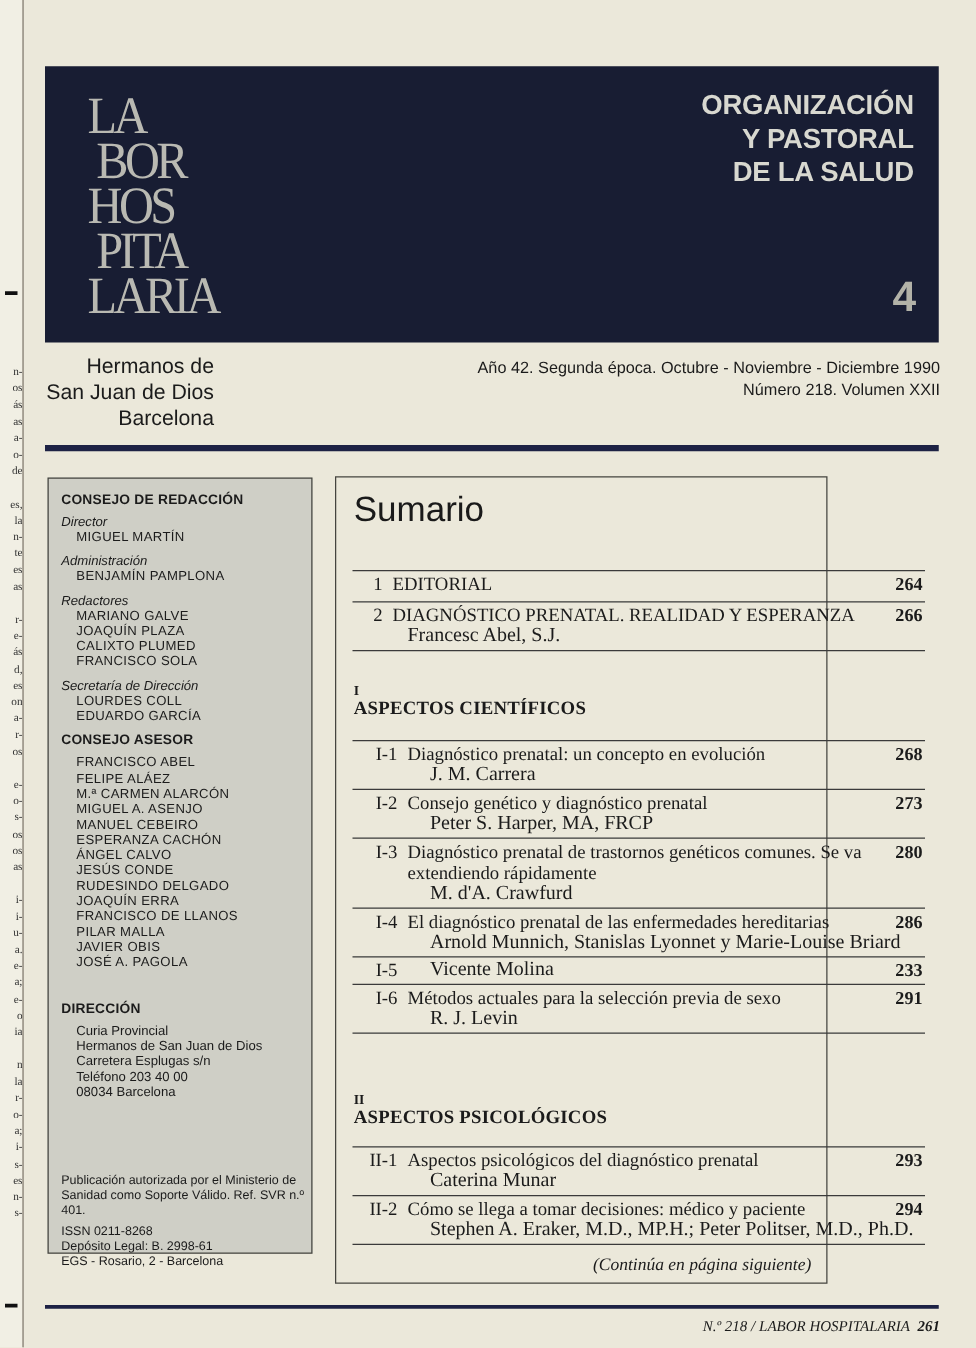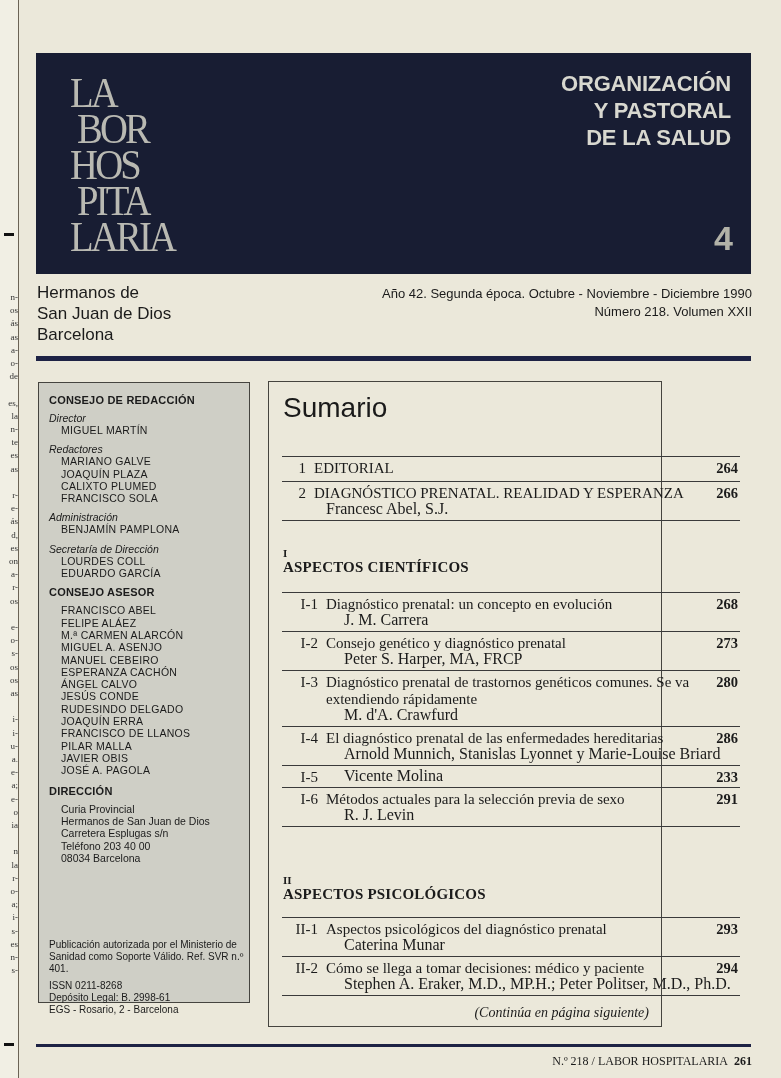--- a/index.html
+++ b/index.html
@@ -13,21 +13,21 @@
   .gutter .frag { font-family:"Liberation Serif", serif; font-size:9px; line-height:11.5px; color:#333; position:absolute; left:0; width:18px; text-align:right; }
   .gutter-mark { position:absolute; left:4px; width:10px; height:3px; background:#111; }
   .page { position:absolute; left:19px; top:0; width:762px; height:1078px; background:#ebe8da; }
 
   .masthead { position:absolute; left:36px; top:53px; width:715px; height:221px; background:#181d33; }
   .logo { position:absolute; left:34px; top:22px; font-family:"Liberation Serif", serif; color:#b9b9b2; }
   .logo div { font-size:42px; line-height:36px; letter-spacing:-3px; white-space:pre; transform:scaleX(0.92); transform-origin:left; }
   .tagline { position:absolute; right:20px; top:17px; text-align:right; color:#d8d8d0; font-weight:bold; font-size:22px; line-height:27px; letter-spacing:-0.2px; }
   .issue-no { position:absolute; right:18px; bottom:16px; color:#b2b2a8; font-weight:bold; font-size:34px; }
 
-  .publisher { position:absolute; left:37px; top:282px; font-size:17px; line-height:21px; color:#1b1b1b; }
+  .publisher { position:absolute; left:37px; top:282px; font-size:17px; line-height:21px; color:#1b1b1b;text-align:right; }
   .issue-info { position:absolute; right:29px; top:285px; text-align:right; font-size:13px; line-height:18px; }
 
   .rule-top { position:absolute; left:36px; top:356px; width:715px; height:5px; background:#1d2244; }
   .rule-bottom { position:absolute; left:36px; top:1044px; width:715px; height:3px; background:#1d2244; }
 
   .sidebar { position:absolute; left:38px; top:382px; width:212px; height:621px; background:#cfcfc6; border:1.5px solid #45443f; box-sizing:border-box; padding:11px 0 0 10px; font-size:10.5px; }
   .sb-head { font-weight:bold; font-size:11px; letter-spacing:0.2px; margin-bottom:6px; }
   .sb-role { font-style:italic; font-size:10.5px; margin-top:3px; }
   .sb-name { padding-left:12px; line-height:12.3px; text-transform:uppercase; letter-spacing:0.3px; }
   .sb-group { margin-bottom:7px; }
@@ -45,21 +45,21 @@
   .toc-row .pg { position:absolute; right:2px; top:3px; font-weight:bold; font-size:14.5px; }
   .toc-row.sect .num { width:24px; }
   .toc-row.sect .title { margin-left:32px; }
   .toc-row.sect .author { margin-left:44px; }
   .toc-end { border-top:1px solid #3a3a3a; }
   .section-head { position:absolute; left:14px; font-weight:bold; }
   .section-head .roman { font-size:11px; }
   .section-head .name { font-size:15px; letter-spacing:0.2px; }
   .continue { position:absolute; right:12px; top:623px; font-style:italic; font-size:14px; }
 
-  .footer { position:absolute; right:29px; top:1054px; font-family:"Liberation Serif", serif; font-size:12px; }
+  .footer { position:absolute; right:29px; top:1054px; font-family:"Liberation Serif", serif; font-size:12px;font-style:italic; }
   .footer b { margin-left:6px; }
 </style>
 </head>
 <body>
 
 <div class="gutter" id="gutter">
     <div class="frag" style="top: 292px;">n-</div>
     <div class="frag" style="top: 305.2px;">os</div>
     <div class="frag" style="top: 318.4px;">ás</div>
     <div class="frag" style="top: 331.6px;">as</div>
@@ -147,29 +147,29 @@
 <div class="rule-top"></div>
 
 <div class="sidebar">
   <div class="sb-head">CONSEJO DE REDACCIÓN</div>
   <div id="redaccion-groups">
       <div class="sb-group">
         <div class="sb-role">Director</div>
         <div class="sb-name">MIGUEL MARTÍN</div>
       </div>
       <div class="sb-group">
+        <div class="sb-role">Administración</div>
+        <div class="sb-name">BENJAMÍN PAMPLONA</div>
+      </div>
+      <div class="sb-group">
         <div class="sb-role">Redactores</div>
         <div class="sb-name">MARIANO GALVE</div>
         <div class="sb-name">JOAQUÍN PLAZA</div>
         <div class="sb-name">CALIXTO PLUMED</div>
         <div class="sb-name">FRANCISCO SOLA</div>
-      </div>
-      <div class="sb-group">
-        <div class="sb-role">Administración</div>
-        <div class="sb-name">BENJAMÍN PAMPLONA</div>
       </div>
       <div class="sb-group">
         <div class="sb-role">Secretaría de Dirección</div>
         <div class="sb-name">LOURDES COLL</div>
         <div class="sb-name">EDUARDO GARCÍA</div>
       </div>
     </div>
   <div class="sb-head" style="margin-top:4px">CONSEJO ASESOR</div>
   <div id="asesor-list" class="sb-group">
       <div class="sb-name">FRANCISCO ABEL</div>
@@ -180,21 +180,21 @@
       <div class="sb-name">ESPERANZA CACHÓN</div>
       <div class="sb-name">ÁNGEL CALVO</div>
       <div class="sb-name">JESÚS CONDE</div>
       <div class="sb-name">RUDESINDO DELGADO</div>
       <div class="sb-name">JOAQUÍN ERRA</div>
       <div class="sb-name">FRANCISCO DE LLANOS</div>
       <div class="sb-name">PILAR MALLA</div>
       <div class="sb-name">JAVIER OBIS</div>
       <div class="sb-name">JOSÉ A. PAGOLA</div>
     </div>
-  <div class="sb-head" style="margin-top:8px">DIRECCIÓN</div>
+  <div class="sb-head" style="margin-top:24px">DIRECCIÓN</div>
   <div id="direccion-list">
       <div class="sb-addr">Curia Provincial</div>
       <div class="sb-addr">Hermanos de San Juan de Dios</div>
       <div class="sb-addr">Carretera Esplugas s/n</div>
       <div class="sb-addr">Teléfono 203 40 00</div>
       <div class="sb-addr">08034 Barcelona</div>
     </div>
   <div class="sb-legal">
     <p>Publicación autorizada por el Ministerio de Sanidad como Soporte Válido. Ref. SVR n.º 401.</p>
     <div>ISSN 0211-8268</div>

